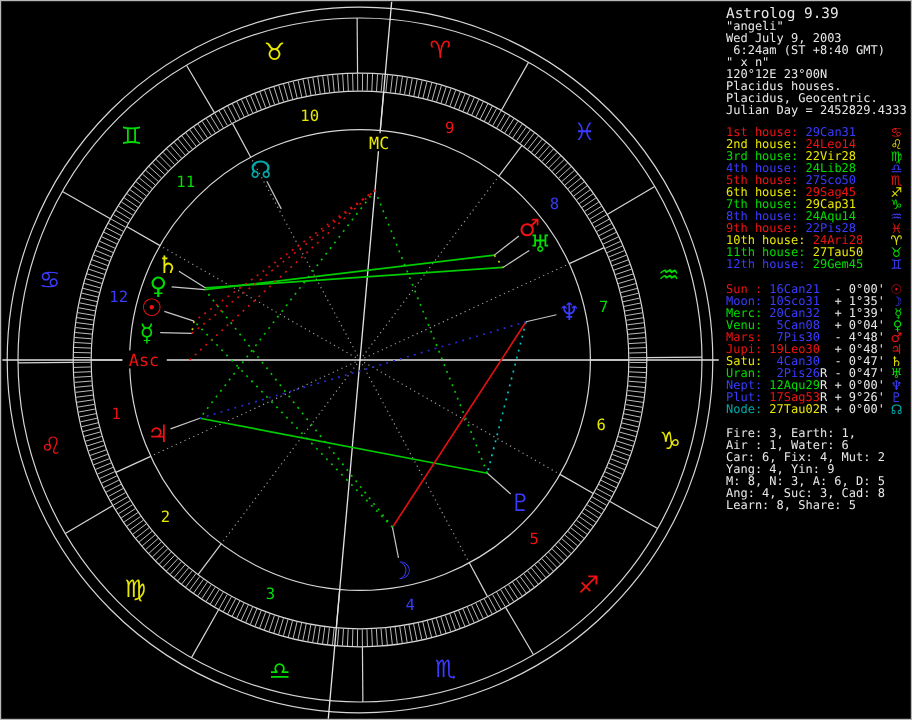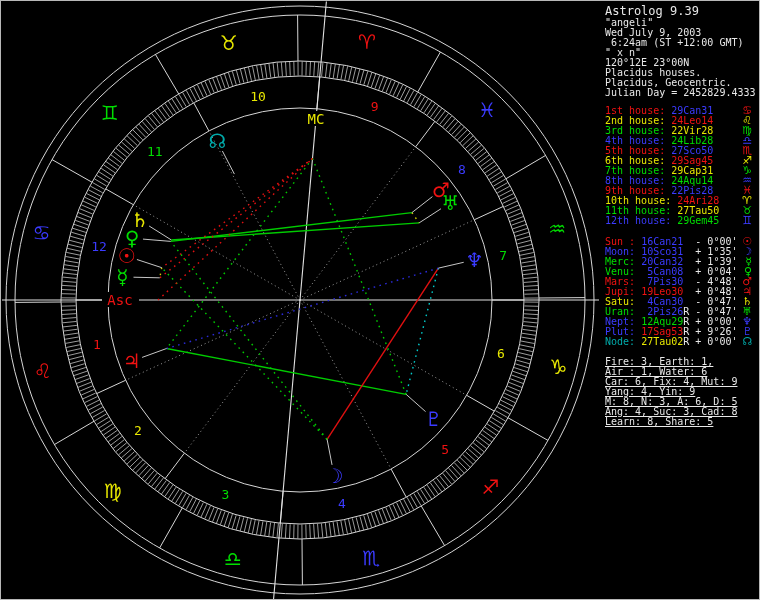--- a/index.html
+++ b/index.html
@@ -12,21 +12,21 @@
   #panel{position:absolute;left:600px;top:0;width:158px;height:598px;font-size:10px;color:#e8e8e8;}
   .blk{position:absolute;left:4px;right:0;white-space:pre;}
   #hdr{top:3px;}
   #hdr .ln{line-height:10px;height:10px;}
   #hdr .title{font-size:12px;line-height:14px;height:14px;letter-spacing:0px;}
   #houses{top:105px;}
   #planets{top:236px;}
   #stats{top:356px;}
   .row{position:relative;height:10px;line-height:10px;white-space:pre;}
   .row .glyph{position:absolute;right:7px;top:0;font-family:"DejaVu Sans",sans-serif;font-size:11px;line-height:10px;}
-  .st{line-height:10px;height:10px;text-decoration:underline;}
+  .st{line-height:10px;height:10px;}
   text{font-family:"DejaVu Sans",sans-serif;}
   text.mono{font-family:"DejaVu Sans Mono","Liberation Mono",monospace;}
 </style>
 </head>
 <body>
 
 <div id="screen">
   <svg id="wheel" viewBox="0 0 600 600" xmlns="http://www.w3.org/2000/svg">
       <circle cx="299" cy="299" r="294" fill="none" stroke="#d6d6d6" stroke-width="1"></circle>
       <circle cx="299" cy="299" r="285" fill="none" stroke="#d6d6d6" stroke-width="1"></circle>
@@ -487,18 +487,18 @@
       <line x1="405.1313647499122" y1="393.3405184230037" x2="424.56386815482574" y2="410.614134472286" stroke="#c6c6c6" stroke-width="1"></line>
       <text x="432.78531190305836" y="417.9222028008286" fill="#3b3bff" font-size="20" text-anchor="middle" dy="0.36em">♇</text>
       <line x1="233.39652605598343" y1="173.0627767239696" x2="221.38462237609306" y2="150.00384851849924" stroke="#c6c6c6" stroke-width="1"></line>
       <text x="216.30266312690867" y="140.24814812387717" fill="#00aaaa" font-size="20" text-anchor="middle" dy="0.36em">☊</text>
       <rect x="302" y="110" width="26" height="15" fill="#000000"></rect>
       <text x="315" y="118" fill="#e8e800" font-size="14" text-anchor="middle" class="mono" dy="0.36em">MC</text>
       <rect x="101" y="291" width="37" height="15" fill="#000000"></rect>
       <text x="119" y="299" fill="#ef1212" font-size="14" text-anchor="middle" class="mono" dy="0.36em">Asc</text>
     </svg>
   <div id="panel">
-    <div id="hdr" class="blk"><div class="ln title">Astrolog 9.39</div><div class="ln">"angeli"</div><div class="ln">Wed July 9, 2003</div><div class="ln"> 6:24am (ST +12:00 GMT)</div><div class="ln">" x n"</div><div class="ln">120°12E 23°00N</div><div class="ln">Placidus houses.</div><div class="ln">Placidus, Geocentric.</div><div class="ln">Julian Day = 2452829.4333</div></div>
+    <div id="hdr" class="blk"><div class="ln title">Astrolog 9.39</div><div class="ln">"angeli"</div><div class="ln">Wed July 9, 2003</div><div class="ln"> 6:24am (ST +8:40 GMT)</div><div class="ln">" x n"</div><div class="ln">120°12E 23°00N</div><div class="ln">Placidus houses.</div><div class="ln">Placidus, Geocentric.</div><div class="ln">Julian Day = 2452829.4333</div></div>
     <div id="houses" class="blk"><div class="row"><span style="color: rgb(239, 18, 18);">1st house: </span><span style="color: rgb(59, 59, 255);">29Can31</span><span class="glyph" style="color: rgb(239, 18, 18);">♋</span></div><div class="row"><span style="color: rgb(232, 232, 0);">2nd house: </span><span style="color: rgb(239, 18, 18);">24Leo14</span><span class="glyph" style="color: rgb(232, 232, 0);">♌</span></div><div class="row"><span style="color: rgb(0, 221, 0);">3rd house: </span><span style="color: rgb(232, 232, 0);">22Vir28</span><span class="glyph" style="color: rgb(0, 221, 0);">♍</span></div><div class="row"><span style="color: rgb(59, 59, 255);">4th house: </span><span style="color: rgb(0, 221, 0);">24Lib28</span><span class="glyph" style="color: rgb(59, 59, 255);">♎</span></div><div class="row"><span style="color: rgb(239, 18, 18);">5th house: </span><span style="color: rgb(59, 59, 255);">27Sco50</span><span class="glyph" style="color: rgb(239, 18, 18);">♏</span></div><div class="row"><span style="color: rgb(232, 232, 0);">6th house: </span><span style="color: rgb(239, 18, 18);">29Sag45</span><span class="glyph" style="color: rgb(232, 232, 0);">♐</span></div><div class="row"><span style="color: rgb(0, 221, 0);">7th house: </span><span style="color: rgb(232, 232, 0);">29Cap31</span><span class="glyph" style="color: rgb(0, 221, 0);">♑</span></div><div class="row"><span style="color: rgb(59, 59, 255);">8th house: </span><span style="color: rgb(0, 221, 0);">24Aqu14</span><span class="glyph" style="color: rgb(59, 59, 255);">♒</span></div><div class="row"><span style="color: rgb(239, 18, 18);">9th house: </span><span style="color: rgb(59, 59, 255);">22Pis28</span><span class="glyph" style="color: rgb(239, 18, 18);">♓</span></div><div class="row"><span style="color: rgb(232, 232, 0);">10th house: </span><span style="color: rgb(239, 18, 18);">24Ari28</span><span class="glyph" style="color: rgb(232, 232, 0);">♈</span></div><div class="row"><span style="color: rgb(0, 221, 0);">11th house: </span><span style="color: rgb(232, 232, 0);">27Tau50</span><span class="glyph" style="color: rgb(0, 221, 0);">♉</span></div><div class="row"><span style="color: rgb(59, 59, 255);">12th house: </span><span style="color: rgb(0, 221, 0);">29Gem45</span><span class="glyph" style="color: rgb(59, 59, 255);">♊</span></div></div>
     <div id="planets" class="blk"><div class="row"><span style="color: rgb(239, 18, 18);">Sun :</span><span style="color: rgb(59, 59, 255);"> 16Can21</span><span style="color: rgb(232, 232, 232);"> </span><span style="color: rgb(232, 232, 232);"> - 0°00'</span><span class="glyph" style="color: rgb(239, 18, 18);">☉</span></div><div class="row"><span style="color: rgb(59, 59, 255);">Moon:</span><span style="color: rgb(59, 59, 255);"> 10Sco31</span><span style="color: rgb(232, 232, 232);"> </span><span style="color: rgb(232, 232, 232);"> + 1°35'</span><span class="glyph" style="color: rgb(59, 59, 255);">☽</span></div><div class="row"><span style="color: rgb(0, 221, 0);">Merc:</span><span style="color: rgb(59, 59, 255);"> 20Can32</span><span style="color: rgb(232, 232, 232);"> </span><span style="color: rgb(232, 232, 232);"> + 1°39'</span><span class="glyph" style="color: rgb(0, 221, 0);">☿</span></div><div class="row"><span style="color: rgb(0, 221, 0);">Venu:</span><span style="color: rgb(59, 59, 255);">  5Can08</span><span style="color: rgb(232, 232, 232);"> </span><span style="color: rgb(232, 232, 232);"> + 0°04'</span><span class="glyph" style="color: rgb(0, 221, 0);">♀</span></div><div class="row"><span style="color: rgb(239, 18, 18);">Mars:</span><span style="color: rgb(59, 59, 255);">  7Pis30</span><span style="color: rgb(232, 232, 232);"> </span><span style="color: rgb(232, 232, 232);"> - 4°48'</span><span class="glyph" style="color: rgb(239, 18, 18);">♂</span></div><div class="row"><span style="color: rgb(239, 18, 18);">Jupi:</span><span style="color: rgb(239, 18, 18);"> 19Leo30</span><span style="color: rgb(232, 232, 232);"> </span><span style="color: rgb(232, 232, 232);"> + 0°48'</span><span class="glyph" style="color: rgb(239, 18, 18);">♃</span></div><div class="row"><span style="color: rgb(232, 232, 0);">Satu:</span><span style="color: rgb(59, 59, 255);">  4Can30</span><span style="color: rgb(232, 232, 232);"> </span><span style="color: rgb(232, 232, 232);"> - 0°47'</span><span class="glyph" style="color: rgb(232, 232, 0);">♄</span></div><div class="row"><span style="color: rgb(0, 221, 0);">Uran:</span><span style="color: rgb(59, 59, 255);">  2Pis26</span><span style="color: rgb(232, 232, 232);">R</span><span style="color: rgb(232, 232, 232);"> - 0°47'</span><span class="glyph" style="color: rgb(0, 221, 0);">♅</span></div><div class="row"><span style="color: rgb(59, 59, 255);">Nept:</span><span style="color: rgb(0, 221, 0);"> 12Aqu29</span><span style="color: rgb(232, 232, 232);">R</span><span style="color: rgb(232, 232, 232);"> + 0°00'</span><span class="glyph" style="color: rgb(59, 59, 255);">♆</span></div><div class="row"><span style="color: rgb(59, 59, 255);">Plut:</span><span style="color: rgb(239, 18, 18);"> 17Sag53</span><span style="color: rgb(232, 232, 232);">R</span><span style="color: rgb(232, 232, 232);"> + 9°26'</span><span class="glyph" style="color: rgb(59, 59, 255);">♇</span></div><div class="row"><span style="color: rgb(0, 170, 170);">Node:</span><span style="color: rgb(232, 232, 0);"> 27Tau02</span><span style="color: rgb(232, 232, 232);">R</span><span style="color: rgb(232, 232, 232);"> + 0°00'</span><span class="glyph" style="color: rgb(0, 170, 170);">☊</span></div></div>
-    <div id="stats" class="blk"><div class="st">Fire: 3, Earth: 1,</div><div class="st">Air : 1, Water: 6</div><div class="st">Car: 6, Fix: 4, Mut: 9</div><div class="st">Yang: 4, Yin: 9</div><div class="st">M: 8, N: 3, A: 6, D: 5</div><div class="st">Ang: 4, Suc: 3, Cad: 8</div><div class="st">Learn: 8, Share: 5</div></div>
+    <div id="stats" class="blk"><div class="st">Fire: 3, Earth: 1,</div><div class="st">Air : 1, Water: 6</div><div class="st">Car: 6, Fix: 4, Mut: 2</div><div class="st">Yang: 4, Yin: 9</div><div class="st">M: 8, N: 3, A: 6, D: 5</div><div class="st">Ang: 4, Suc: 3, Cad: 8</div><div class="st">Learn: 8, Share: 5</div></div>
   </div>
 </div>
 
 </body></html>

